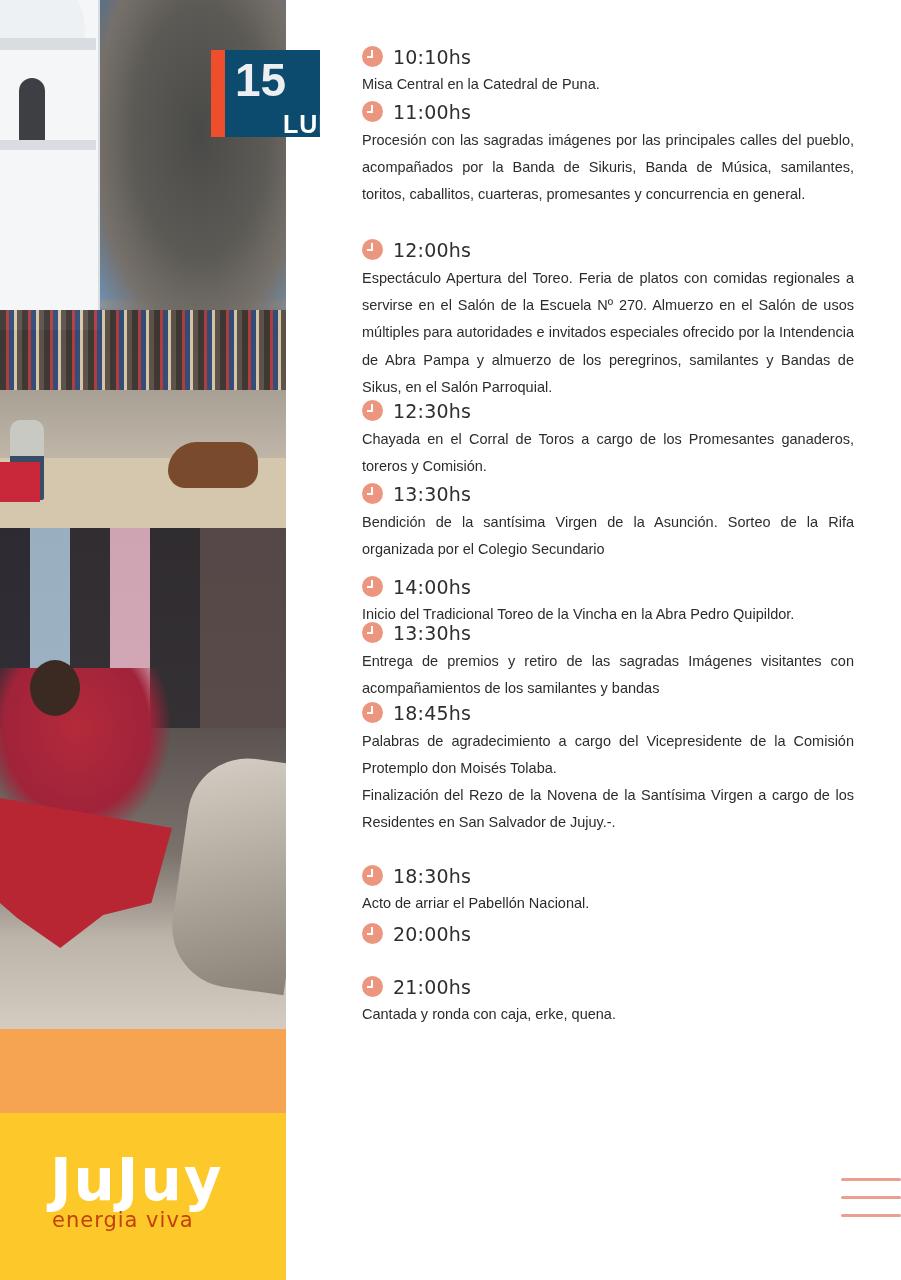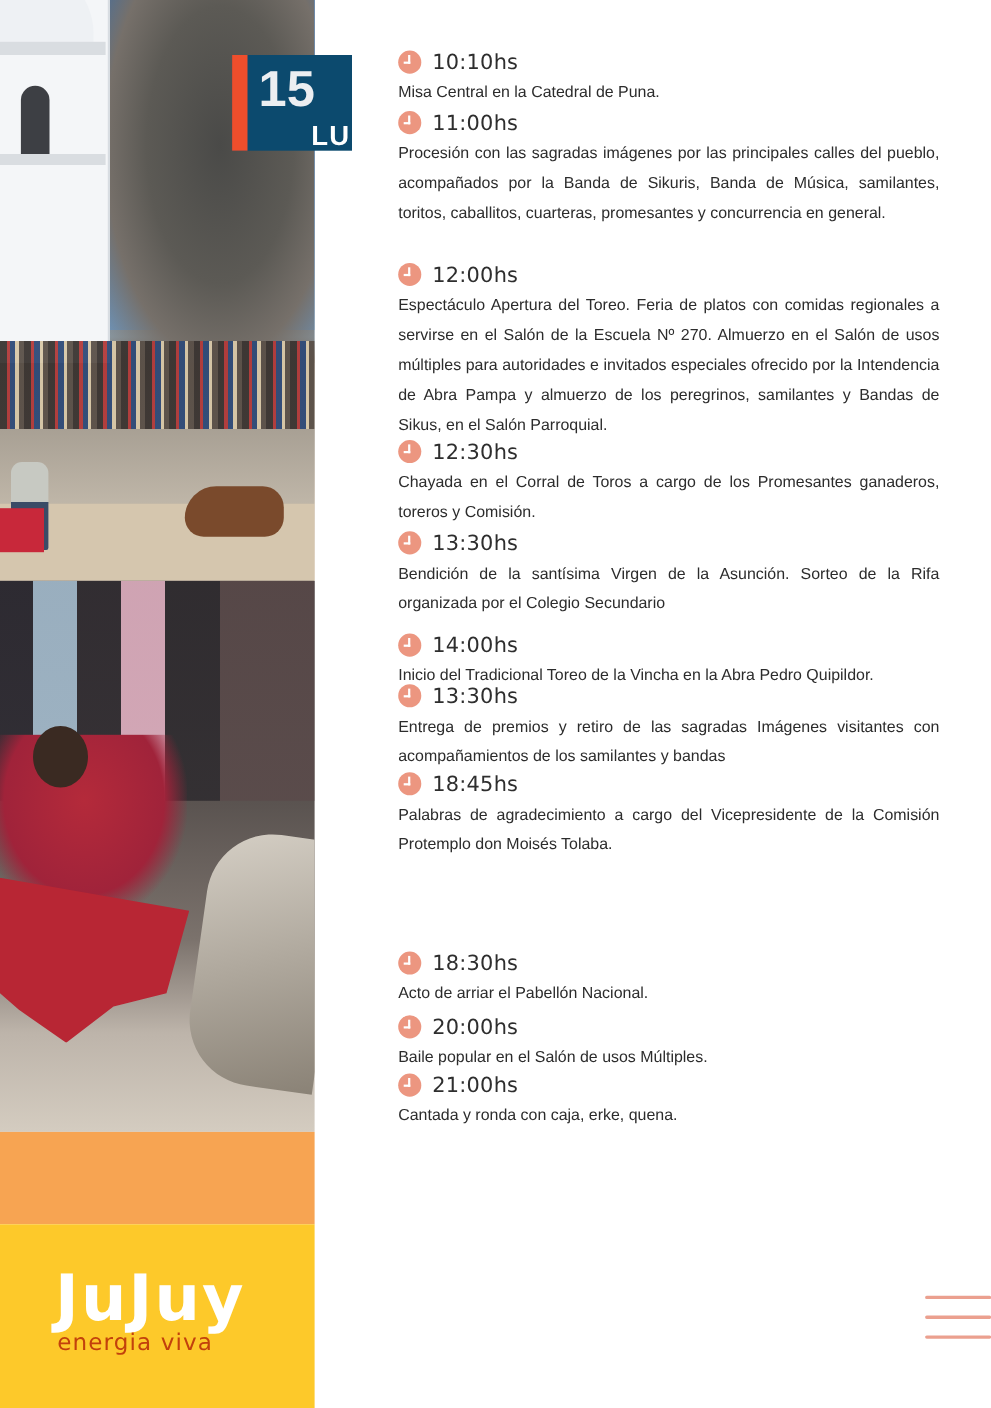--- a/index.html
+++ b/index.html
@@ -168,36 +168,36 @@
 
   <div class="event" style="top:656px;">
     <div class="time-row">
         <span class="clock-icon"></span>
         <span class="time">18:45hs</span>
       </div>
     <div class="desc">Palabras de agradecimiento a cargo del Vicepresidente de la Comisión Protemplo don Moisés Tolaba.</div>
   </div>
 
   <div class="event" style="top:736px;">
+    <div class="desc">Finalización del Rezo de la Novena de la Santísima Virgen a cargo de los Residentes en San Salvador de Jujuy.-.</div>
   </div>
 
   <div class="event" style="top:819px;">
     <div class="time-row">
         <span class="clock-icon"></span>
         <span class="time">18:30hs</span>
       </div>
     <div class="desc single">Acto de arriar el Pabellón Nacional.</div>
   </div>
 
   <div class="event" style="top:877px;">
     <div class="time-row">
         <span class="clock-icon"></span>
         <span class="time">20:00hs</span>
       </div>
-    <div class="desc single">Baile popular en el Salón de usos Múltiples.</div>
   </div>
 
   <div class="event" style="top:930px;">
     <div class="time-row">
         <span class="clock-icon"></span>
         <span class="time">21:00hs</span>
       </div>
     <div class="desc single">Cantada y ronda con caja, erke, quena.</div>
   </div>
 </div>

